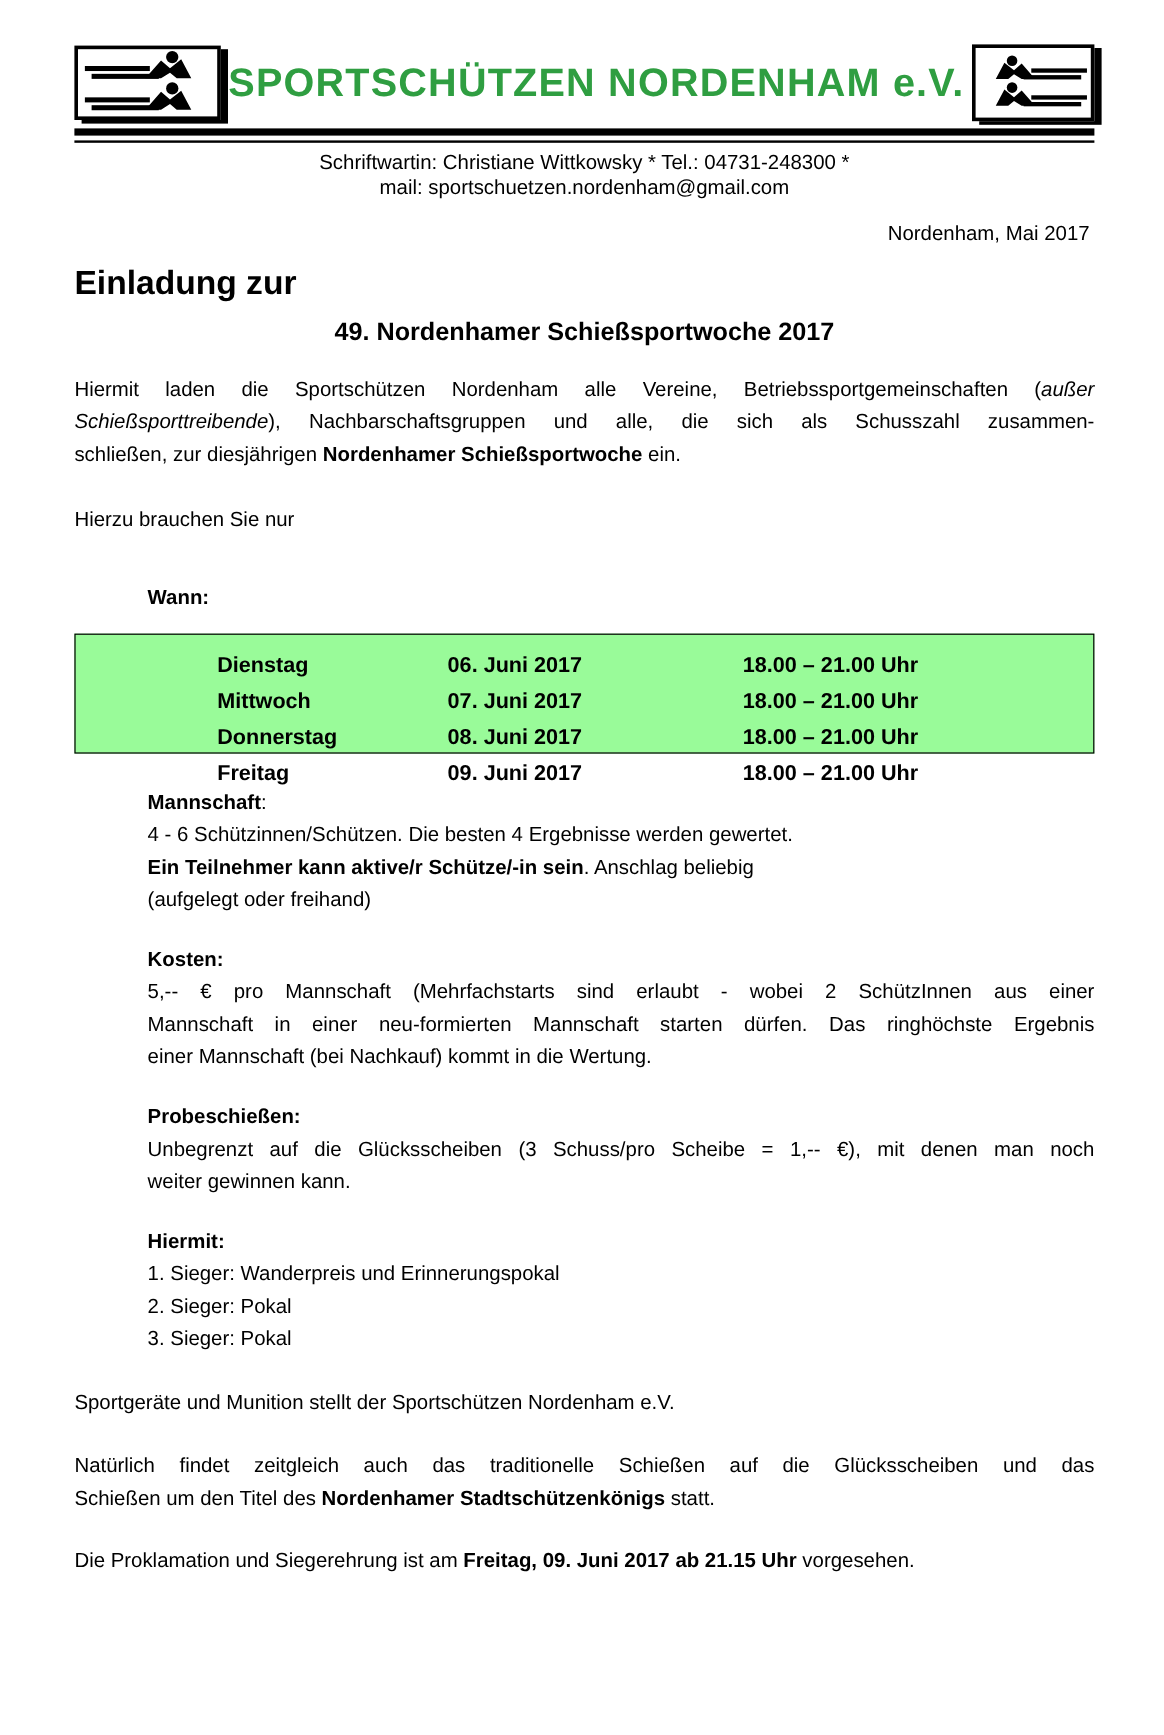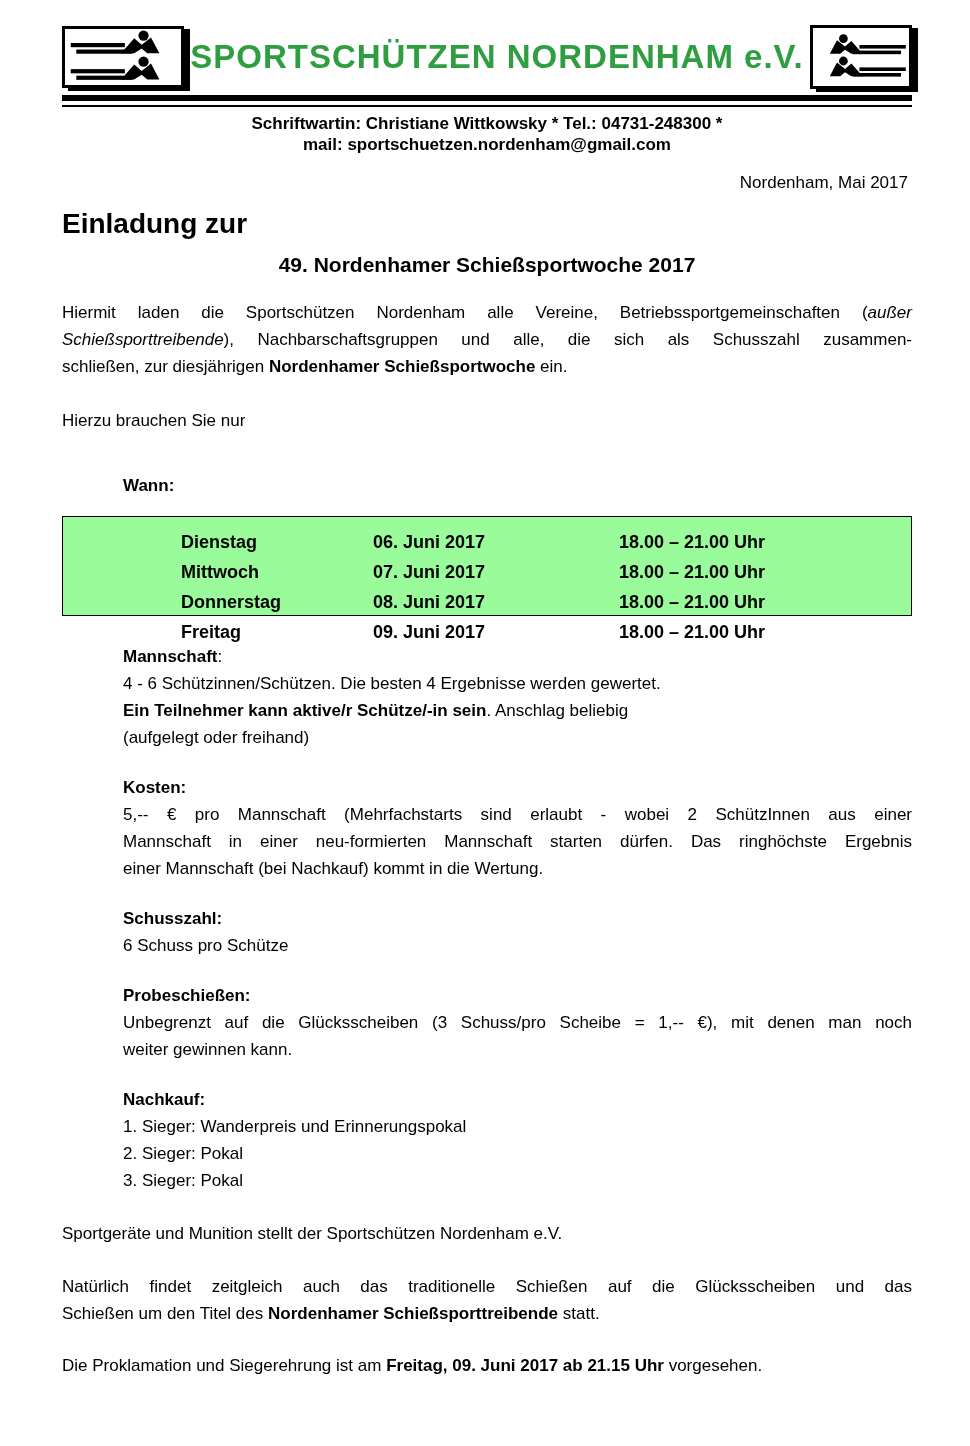--- a/index.html
+++ b/index.html
@@ -4,21 +4,21 @@
 <style>
   * { margin: 0; padding: 0; box-sizing: border-box; }
   html, body { background: #ffffff; }
   body {
     width: 970px; height: 1446px;
     font-family: "Liberation Sans", "DejaVu Sans", sans-serif;
     color: #000;
     position: relative;
     overflow: hidden;
   }
-  .page { padding: 24px 58px 0 62px; }
+  .page { padding: 36px 58px 0 62px; }
 
   
   .header-row { display: flex; align-items: center; height: 66px; }
   .logo-box {
     background: #fff;
     border: 3px solid #000;
     box-shadow: 6px 3px 0 0 #000;
     width: 122px; height: 62px;
     display: flex; flex-direction: column; justify-content: center;
     flex: 0 0 auto;
@@ -31,21 +31,21 @@
     font-size: 33px;
     letter-spacing: 1px;
     color: #2f9e41;
     white-space: nowrap;
     padding: 0 6px;
   }
   .double-rule { margin-top: 5px; }
   .double-rule .thick { height: 6px; background: #000; }
   .double-rule .thin  { height: 2px; background: #000; margin-top: 4px; }
 
-  .contact { text-align: center; font-weight: bold; font-size: 17px; line-height: 21px; }
+  .contact { text-align: center; font-weight: normal; font-size: 17px; line-height: 21px; }
   .contact-wrap { margin-top: 6px; }
 
   .dateline { text-align: right; font-size: 17px; margin-top: 18px; padding-right: 4px; }
 
   .title1 { text-align: left; font-weight: bold; font-size: 28px; margin-top: 15px; }
   .title2 { text-align: center; font-weight: bold; font-size: 21px; margin-top: 13px; }
 
   
   .para { font-size: 17px; line-height: 27px; }
   .jline { text-align: justify; text-align-last: justify; }
@@ -158,43 +158,39 @@
     <div>(aufgelegt oder freihand)</div>
   </div>
 
   <div class="para indent" style="margin-top:23px;">
     <div class="h">Kosten:</div>
     <div class="jline">5,-- € pro Mannschaft (Mehrfachstarts sind erlaubt - wobei 2 SchützInnen aus einer</div>
     <div class="jline">Mannschaft in einer neu-formierten Mannschaft starten dürfen. Das ringhöchste Ergebnis</div>
     <div>einer Mannschaft (bei Nachkauf) kommt in die Wertung.</div>
   </div>
 
-  <div class="para indent" style="margin-top:23px;">
-    <div class="h">Schusszahl:</div>
-    <div>6 Schuss pro Schütze</div>
-  </div>
 
   <div class="para indent" style="margin-top:23px;">
     <div class="h">Probeschießen:</div>
     <div class="jline">Unbegrenzt auf die Glücksscheiben (3 Schuss/pro Scheibe = 1,-- €), mit denen man noch</div>
     <div>weiter gewinnen kann.</div>
   </div>
 
   <div class="para indent" style="margin-top:23px;">
-    <div class="h">Nachkauf:</div>
+    <div class="h">Hiermit:</div>
     <div>1. Sieger: Wanderpreis und Erinnerungspokal</div>
     <div>2. Sieger: Pokal</div>
     <div>3. Sieger: Pokal</div>
   </div>
 
   <div class="para" style="margin-top:26px;">Sportgeräte und Munition stellt der Sportschützen Nordenham e.V.</div>
 
   <div class="para" style="margin-top:26px;">
     <div class="jline">Natürlich findet zeitgleich auch das traditionelle Schießen auf die Glücksscheiben und das</div>
-    <div><span>Schießen um den Titel des </span><span class="b">Nordenhamer Schießsporttreibende</span><span> statt.</span></div>
+    <div><span>Schießen um den Titel des </span><span class="b">Nordenhamer Stadtschützenkönigs</span><span> statt.</span></div>
   </div>
 
   <div class="para" style="margin-top:25px;"><span>Die Proklamation und Siegerehrung ist am </span><span class="b">Freitag, 09. Juni 2017 ab 21.15 Uhr</span><span> vorgesehen.</span></div>
 
   <div class="para" style="margin-top:23px;">
     <div class="jline"></div>
 
   </div>
 
 </div>

